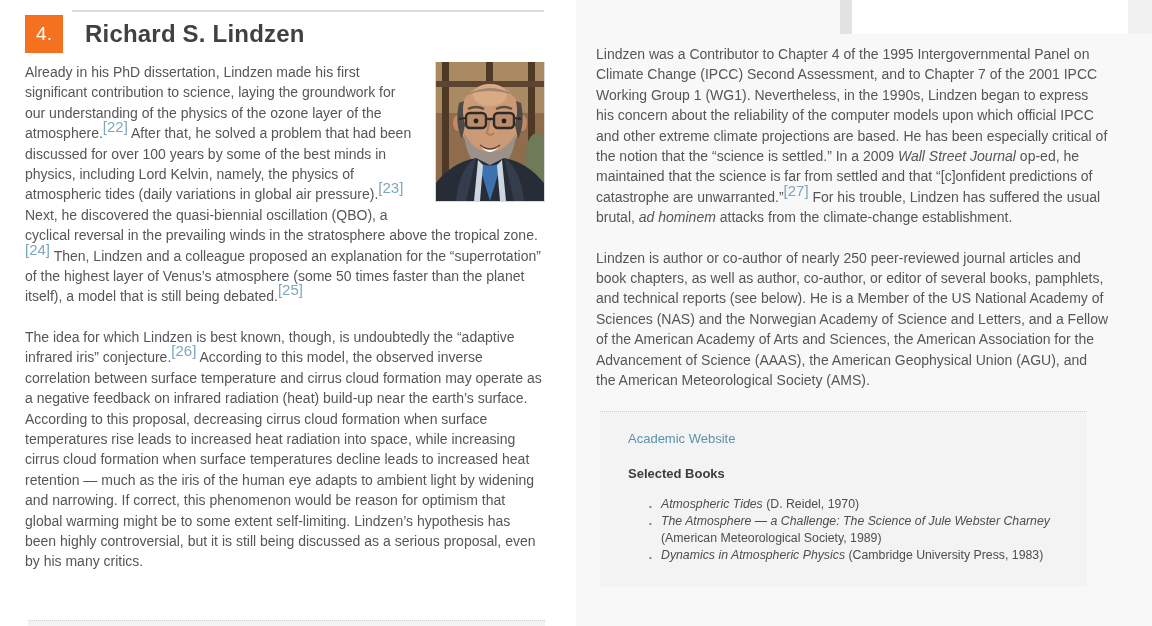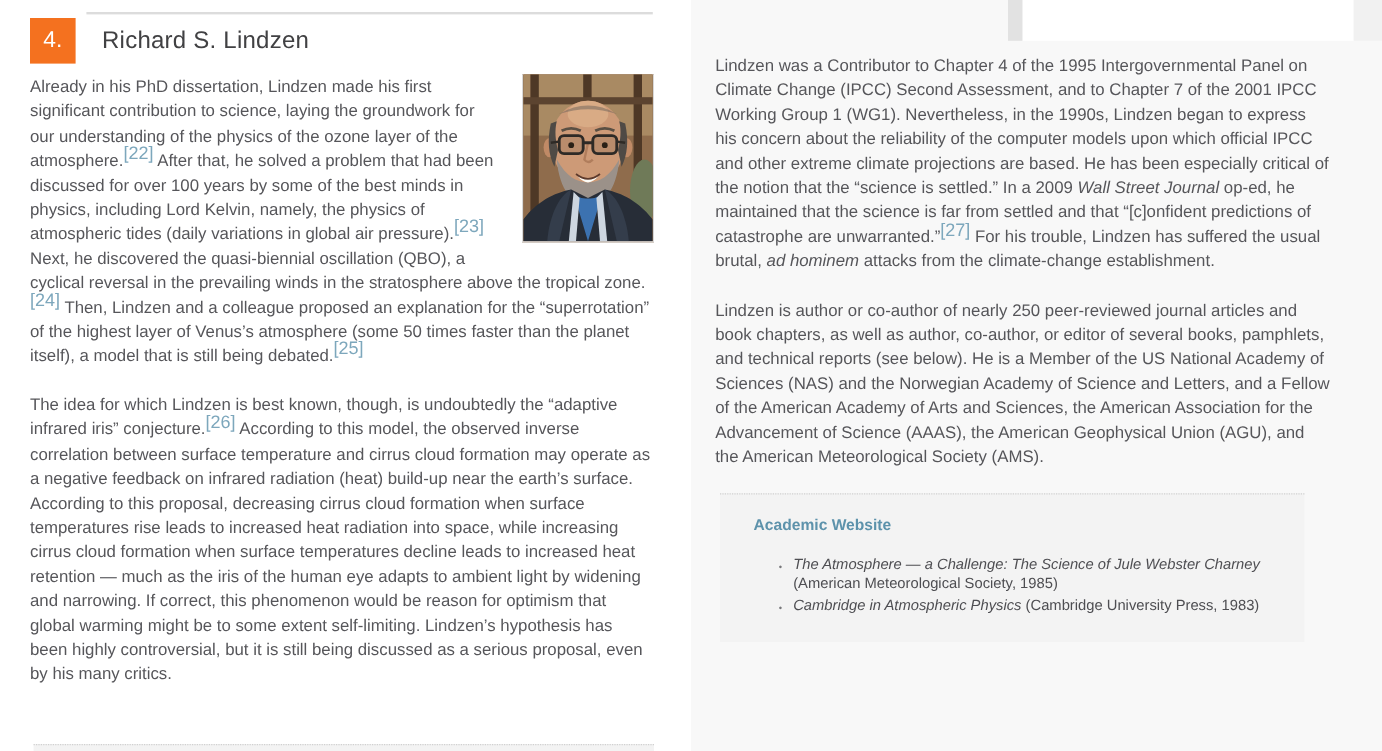--- a/index.html
+++ b/index.html
@@ -21,21 +21,21 @@
   }
   .header-row {
     position: absolute; left: 25px; top: 15px; display: flex; align-items: center;
   }
   .num-box {
     width: 38px; height: 38px; background: #f4711f; color: #ffffff;
     font-size: 19px; display: flex; align-items: center; justify-content: center;
     flex: 0 0 auto;
   }
   .article-title {
-    font-size: 20px; font-weight: 400; color: #414143; margin-left: 22px;
+    font-size: 24px; font-weight: 700; color: #414143; margin-left: 22px;
     letter-spacing: 0.2px; white-space: nowrap;
   }
   .left-article {
     position: absolute; left: 25px; top: 62px; width: 520px; height: 556px;
     overflow: hidden;
   }
   .photo-wrap {
     float: right; width: 110px; height: 142px; margin: -2px 0 10px 16px;
     border: 1px solid #d8d8d8; background: #8a6a4e; overflow: hidden;
   }
@@ -62,21 +62,21 @@
   .scrollbar-thumb { position: absolute; left: 840px; top: 0; width: 12px; height: 34px; background: #e2e2e2; }
   .scrollbar-track-right { position: absolute; left: 1128px; top: 0; width: 24px; height: 34px; background: #f1f1f1; }
 
   
   .links-box {
     margin-top: 4px; margin-left: 4px; width: 487px;
     background: #f3f3f3; border-top: 1px dotted #d0d0d0;
     padding: 17px 20px 22px 28px;
   }
   .website-link {
-    font-size: 13px; font-weight: 700; color: #5d92ab; cursor: pointer;
+    font-size: 13px; font-weight: 400; color: #5d92ab; cursor: pointer;
     display: inline-block;
   }
   .books-heading {
     font-size: 13px; font-weight: 700; color: #3d3d3f; margin-top: 19px;
   }
   ul.books-list { list-style: none; margin: 15px 0 0 21px; }
   ul.books-list li {
     position: relative; padding-left: 12px;
     font-size: 12.3px; line-height: 16.8px; color: #4e4e52; margin-bottom: 0.5px;
   }
@@ -157,23 +157,25 @@
     <div class="next-box-sliver"></div>
   </div>
 
   <div class="right-panel">
     <div class="right-article">
       <p class="body-par"><span>Lindzen was a Contributor to Chapter 4 of the 1995 Intergovernmental Panel on Climate Change (IPCC) Second Assessment, and to Chapter 7 of the 2001 IPCC Working Group 1 (WG1). Nevertheless, in the 1990s, Lindzen began to express his concern about the reliability of the computer models upon which official IPCC and other extreme climate projections are based. He has been especially critical of the notion that the “science is settled.” In a 2009 </span><i>Wall Street Journal</i><span> op-ed, he maintained that the science is far from settled and that “[c]onfident predictions of catastrophe are unwarranted.”</span><sup class="fnref">[27]</sup><span> For his trouble, Lindzen has suffered the usual brutal, </span><i>ad hominem</i><span> attacks from the climate-change establishment.</span></p>
       <p class="body-par"><span>Lindzen is author or co-author of nearly 250 peer-reviewed journal articles and book chapters, as well as author, co-author, or editor of several books, pamphlets, and technical reports (see below). He is a Member of the US National Academy of Sciences (NAS) and the Norwegian Academy of Science and Letters, and a Fellow of the American Academy of Arts and Sciences, the American Association for the Advancement of Science (AAAS), the American Geophysical Union (AGU), and the American Meteorological Society (AMS).</span></p>
 
       <div class="links-box">
         <a class="website-link">Academic Website</a>
+        <div class="books-heading">Selected Books</div>
         <ul class="books-list">
-          <li><i>The Atmosphere — a Challenge: The Science of Jule Webster Charney</i><span> (American Meteorological Society, 1985)</span></li>
-          <li><i>Cambridge in Atmospheric Physics</i><span> (Cambridge University Press, 1983)</span></li>
+          <li><i>Atmospheric Tides</i><span> (D. Reidel, 1970)</span></li>
+          <li><i>The Atmosphere — a Challenge: The Science of Jule Webster Charney</i><span> (American Meteorological Society, 1989)</span></li>
+          <li><i>Dynamics in Atmospheric Physics</i><span> (Cambridge University Press, 1983)</span></li>
         </ul>
       </div>
     </div>
   </div>
 
   <div class="top-white-band"></div>
   <div class="scrollbar-thumb"></div>
   <div class="scrollbar-track-right"></div>
 
 </div>

